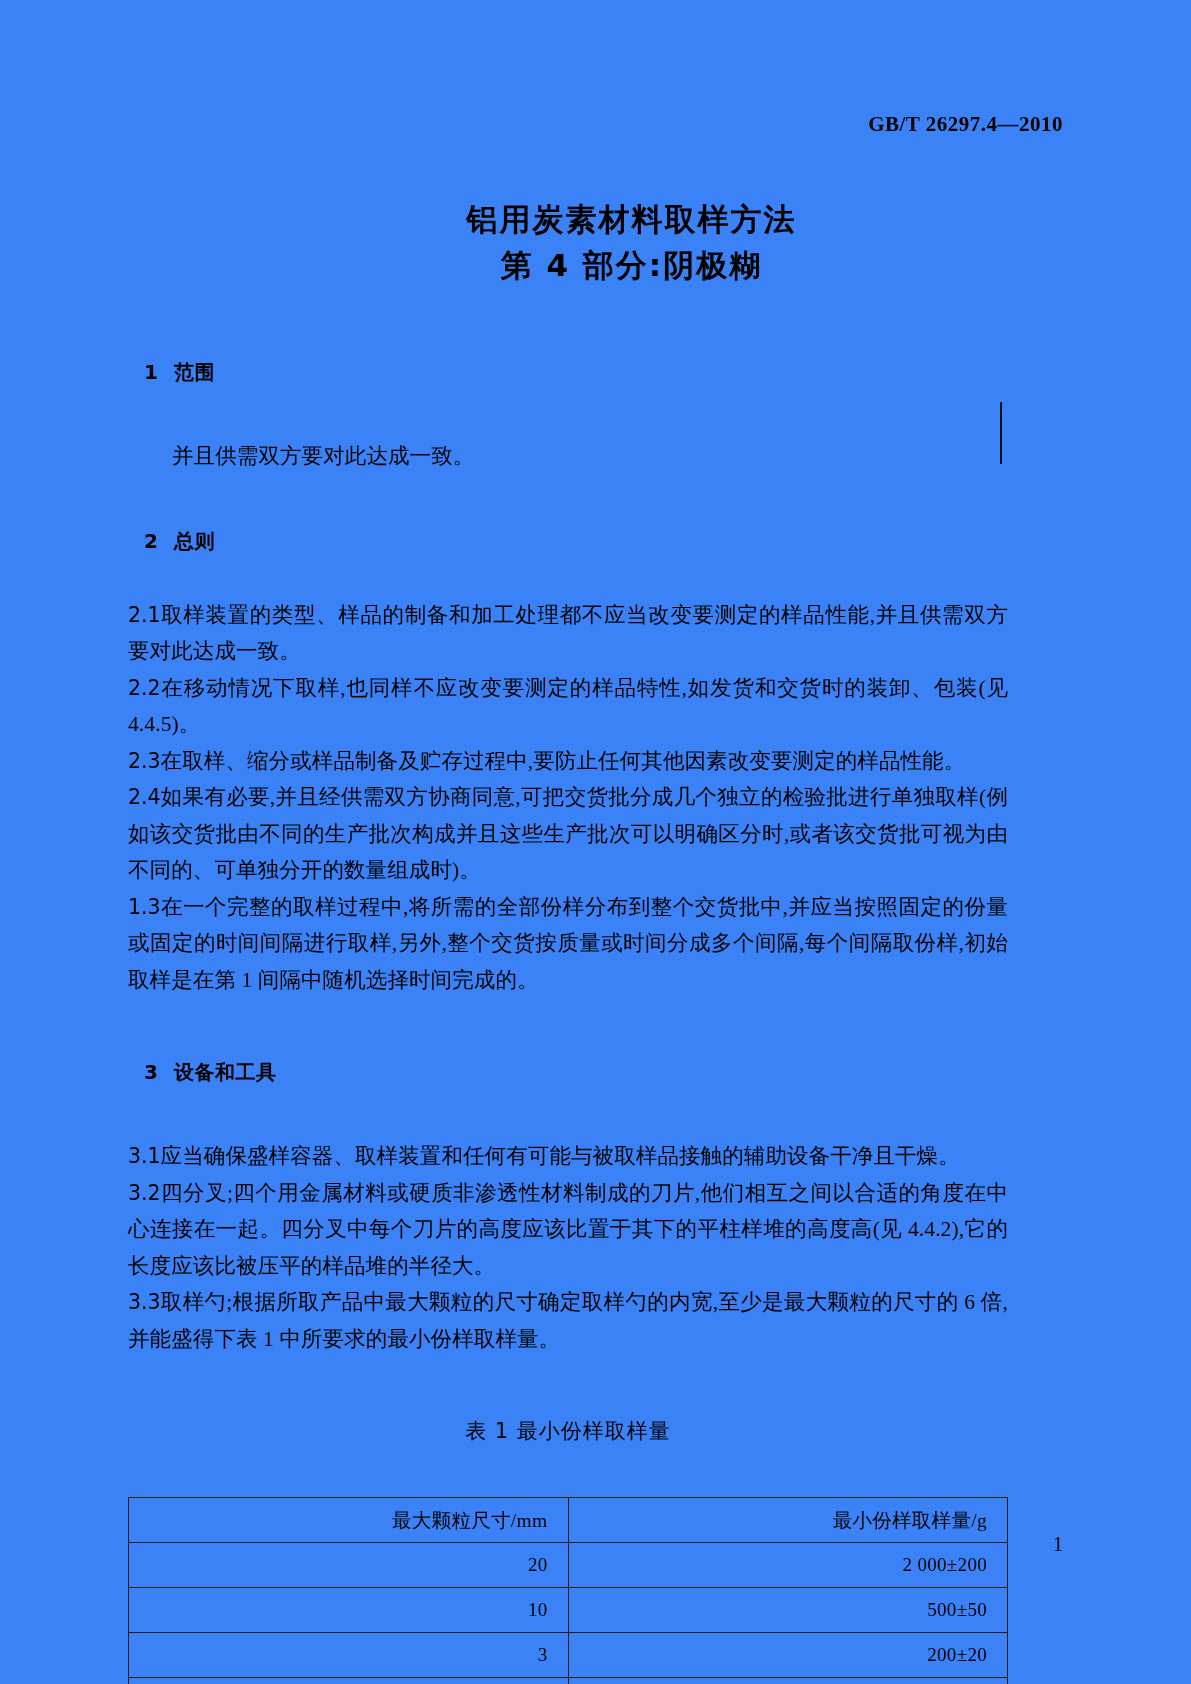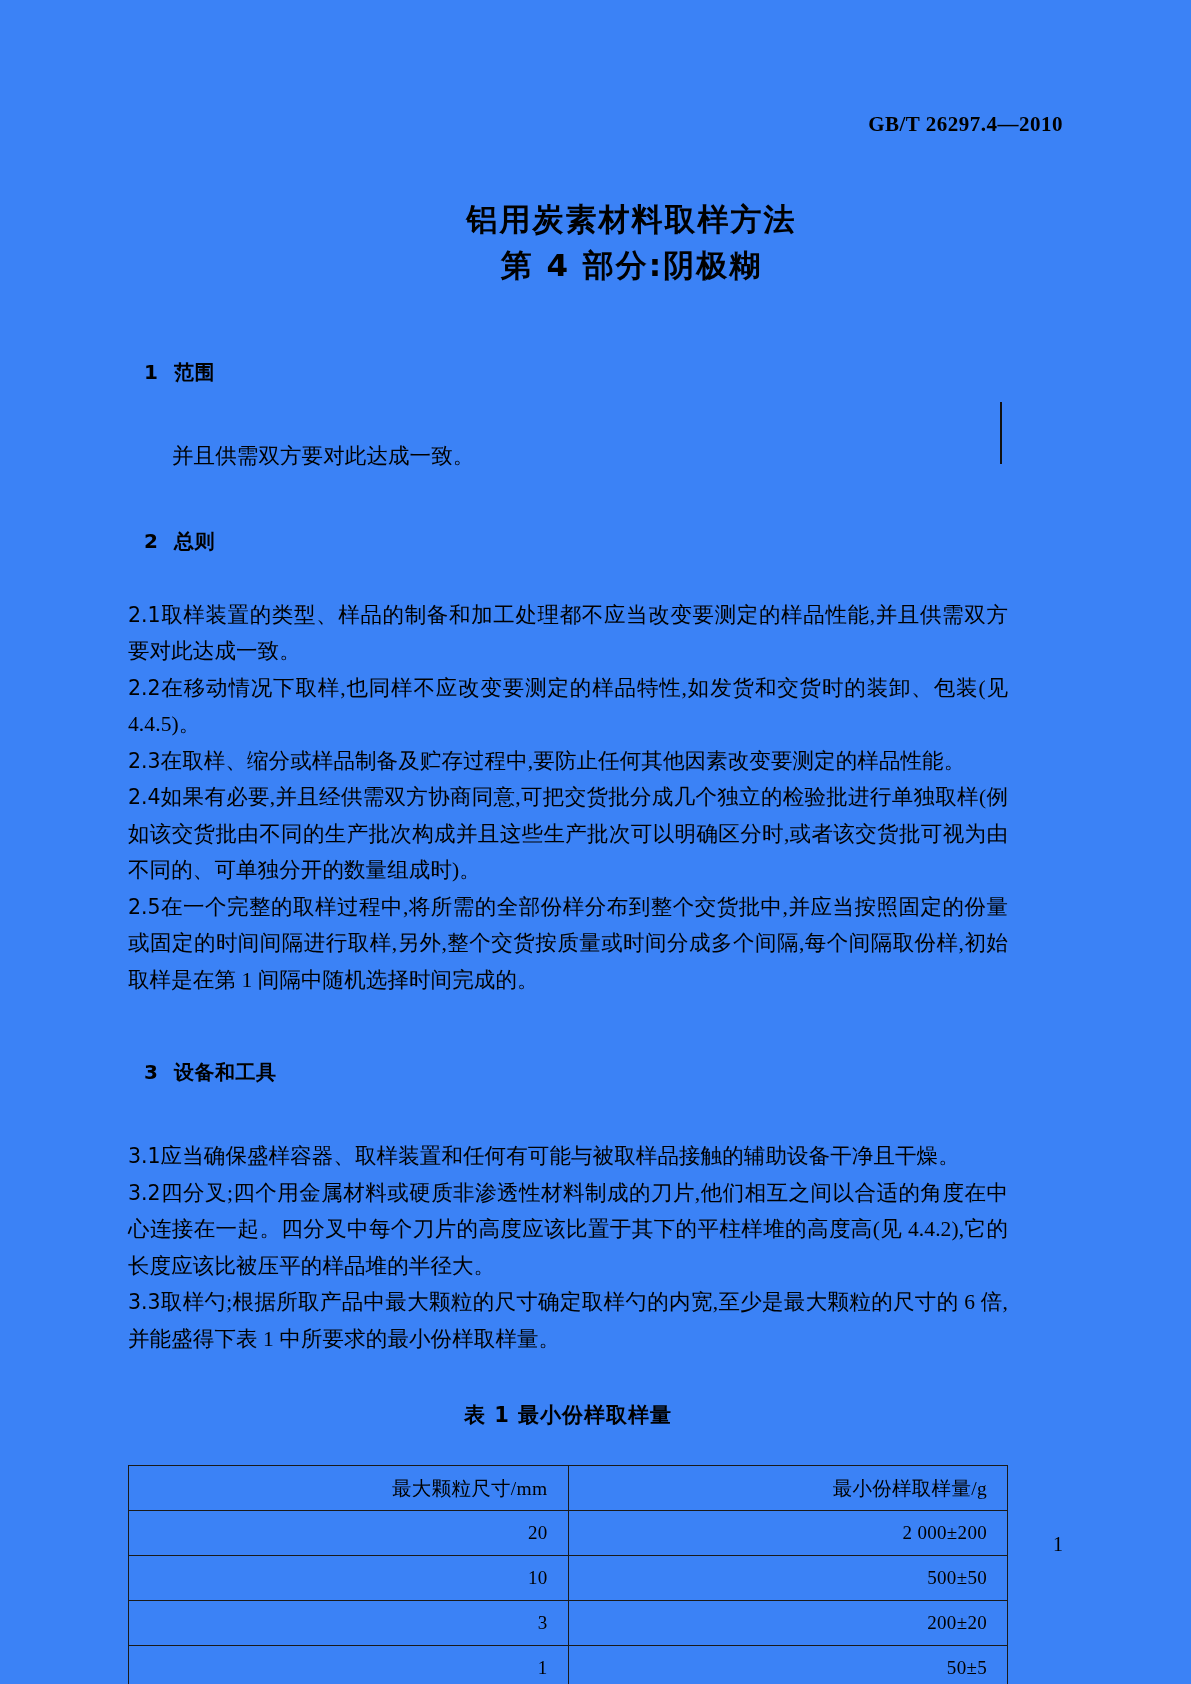--- a/index.html
+++ b/index.html
@@ -97,25 +97,25 @@
     letter-spacing: 0px;
   }
 
   .gap-sm { height: 26px; }
   .gap-md { height: 36px; }
   .gap-lg { height: 44px; }
 
   
   .table-caption {
     font-family: "DejaVu Sans", "Liberation Sans", sans-serif;
-    font-weight: 700;
+    font-weight: 400;
     font-size: 21px;
     text-align: center;
     letter-spacing: 1px;
-    margin: 0;
+    margin: 16px;
   }
   table.data-table {
     border-collapse: collapse;
     width: 880px;
     margin: 0;
     table-layout: fixed;
   }
   table.data-table th,
   table.data-table td {
     border: 1px solid #1a1a1a;
@@ -179,21 +179,21 @@
     <div class="gap-md"></div>
 
     <h2 class="section-heading">
       <span class="sec-num">2</span><span>总则</span>
     </h2>
     <div class="gap-sm"></div>
     <p class="para"><span class="clause-no">2.1</span><span>取样装置的类型、样品的制备和加工处理都不应当改变要测定的样品性能,并且供需双方要对此达成一致。</span></p>
     <p class="para"><span class="clause-no">2.2</span><span>在移动情况下取样,也同样不应改变要测定的样品特性,如发货和交货时的装卸、包装(见4.4.5)。</span></p>
     <p class="para"><span class="clause-no">2.3</span><span>在取样、缩分或样品制备及贮存过程中,要防止任何其他因素改变要测定的样品性能。</span></p>
     <p class="para"><span class="clause-no">2.4</span><span>如果有必要,并且经供需双方协商同意,可把交货批分成几个独立的检验批进行单独取样(例如该交货批由不同的生产批次构成并且这些生产批次可以明确区分时,或者该交货批可视为由不同的、可单独分开的数量组成时)。</span></p>
-    <p class="para"><span class="clause-no">2.5</span><span>在一个完整的取样过程中,将所需的全部份样分布到整个交货批中,并应当按照固定的份量或固定的时间间隔进行取样,另外,整个交货按质量或时间分成多个间隔,每个间隔取份样,初始取样是在第 1 间隔中随机选择时间完成的。</span></p>
+    <p class="para"><span class="clause-no">1.3</span><span>在一个完整的取样过程中,将所需的全部份样分布到整个交货批中,并应当按照固定的份量或固定的时间间隔进行取样,另外,整个交货按质量或时间分成多个间隔,每个间隔取份样,初始取样是在第 1 间隔中随机选择时间完成的。</span></p>
 
     <div class="gap-lg"></div>
 
     <h2 class="section-heading">
       <span class="sec-num">3</span><span>设备和工具</span>
     </h2>
     <div class="gap-md"></div>
     <p class="para"><span class="clause-no">3.1</span><span>应当确保盛样容器、取样装置和任何有可能与被取样品接触的辅助设备干净且干燥。</span></p>
     <p class="para"><span class="clause-no">3.2</span><span>四分叉;四个用金属材料或硬质非渗透性材料制成的刀片,他们相互之间以合适的角度在中心连接在一起。四分叉中每个刀片的高度应该比置于其下的平柱样堆的高度高(见 4.4.2),它的长度应该比被压平的样品堆的半径大。</span></p>
     <p class="para"><span class="clause-no">3.3</span><span>取样勺;根据所取产品中最大颗粒的尺寸确定取样勺的内宽,至少是最大颗粒的尺寸的 6 倍,并能盛得下表 1 中所要求的最小份样取样量。</span></p>

